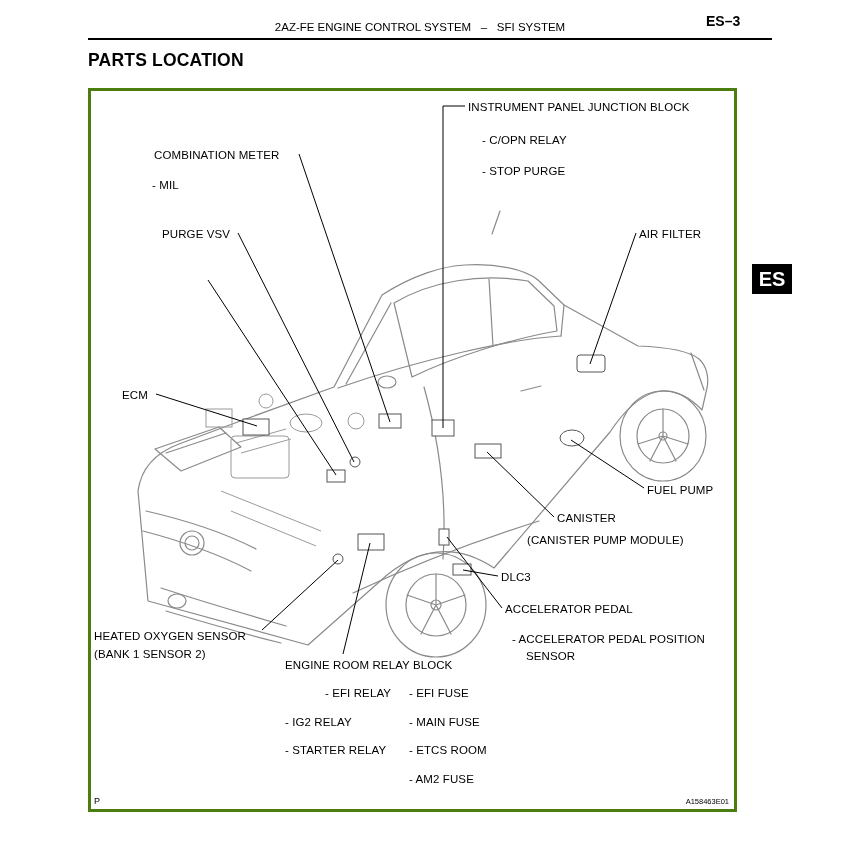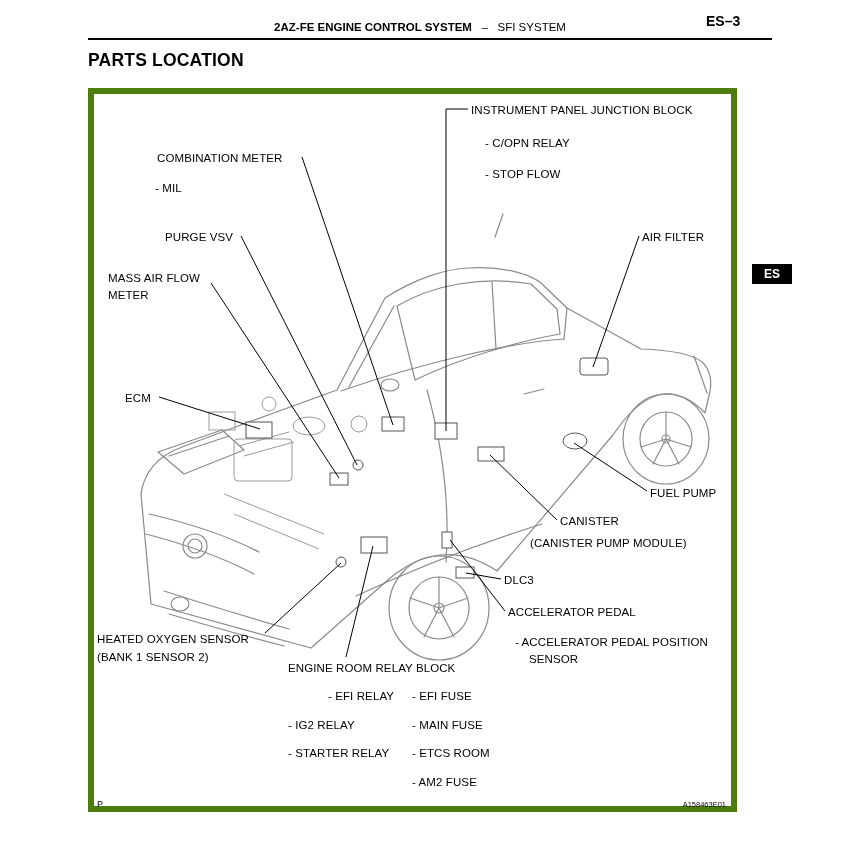--- a/index.html
+++ b/index.html
@@ -10,43 +10,43 @@
     font-family: "Liberation Sans", sans-serif;
     color: #000;
     overflow: hidden;
   }
 
   
   .hdr-title {
     position: absolute; top: 21px; left: 0; width: 840px;
     text-align: center; font-size: 11.5px; white-space: nowrap;
   }
-  .hdr-title .b { font-weight: bold; }
+  .hdr-title .b { font-weight: normal; }
   .hdr-rule {
     position: absolute; top: 38px; left: 88px; width: 684px; height: 2px;
     background: #000;
   }
   .page-code {
     position: absolute; top: 13px; left: 706px;
     font-size: 14px; font-weight: bold;
   }
   .page-title {
     position: absolute; top: 50px; left: 88px;
     font-size: 17.5px; font-weight: bold; letter-spacing: 0.2px;
   }
   .side-tab {
-    position: absolute; top: 264px; left: 752px; width: 40px; height: 20px;
-    background: #000; color: #fff; font-size: 12px; font-weight: bold;
+    position: absolute; top: 264px; left: 752px; width: 40px; height: 30px;
+    background: #000; color: #fff; font-size: 20px; font-weight: bold;
     display: flex; align-items: center; justify-content: center;
   }
 
   
   .figure-box {
     position: absolute; top: 88px; left: 88px; width: 649px; height: 724px;
-    border: 6px solid #4d7c0f; background: #fff;
+    border: 3px solid #4d7c0f; background: #fff;
   }
   .figure-box svg { position: absolute; top: 0; left: 0; }
 
   .callout {
     position: absolute; font-size: 11.5px; line-height: 1.45;
     white-space: nowrap; letter-spacing: 0.1px;
   }
   .callout.wrap { white-space: normal; }
   .hang { padding-left: 14px; text-indent: -14px; }
 
@@ -151,28 +151,27 @@
       <polyline points="463,426 396,361"></polyline>
       <polyline points="407,485 372,479"></polyline>
       <polyline points="411,517 356,446"></polyline>
       <polyline points="171,539 247,469"></polyline>
       <polyline points="252,563 279,452"></polyline>
     </g>
   </svg>
 
   <div class="callout" style="left:377px; top:8px;">INSTRUMENT PANEL JUNCTION BLOCK</div>
   <div class="callout" style="left:391px; top:41px;">- C/OPN RELAY</div>
-  <div class="callout" style="left:391px; top:72px;">- STOP FLOW</div>
+  <div class="callout" style="left:391px; top:72px;">- STOP PURGE</div>
 
   <div class="callout" style="left:63px; top:56px;">COMBINATION METER</div>
   <div class="callout" style="left:61px; top:86px;">- MIL</div>
 
   <div class="callout" style="left:71px; top:135px;">PURGE VSV</div>
 
-  <div class="callout wrap" style="left:14px; top:176px; width:118px;">MASS AIR FLOW METER</div>
 
   <div class="callout" style="left:548px; top:135px;">AIR FILTER</div>
 
   <div class="callout" style="left:31px; top:296px;text-align:center;">ECM</div>
 
   <div class="callout" style="left:556px; top:391px;">FUEL PUMP</div>
 
   <div class="callout" style="left:466px; top:419px;">CANISTER</div>
   <div class="callout" style="left:436px; top:441px;">(CANISTER PUMP MODULE)</div>
 

